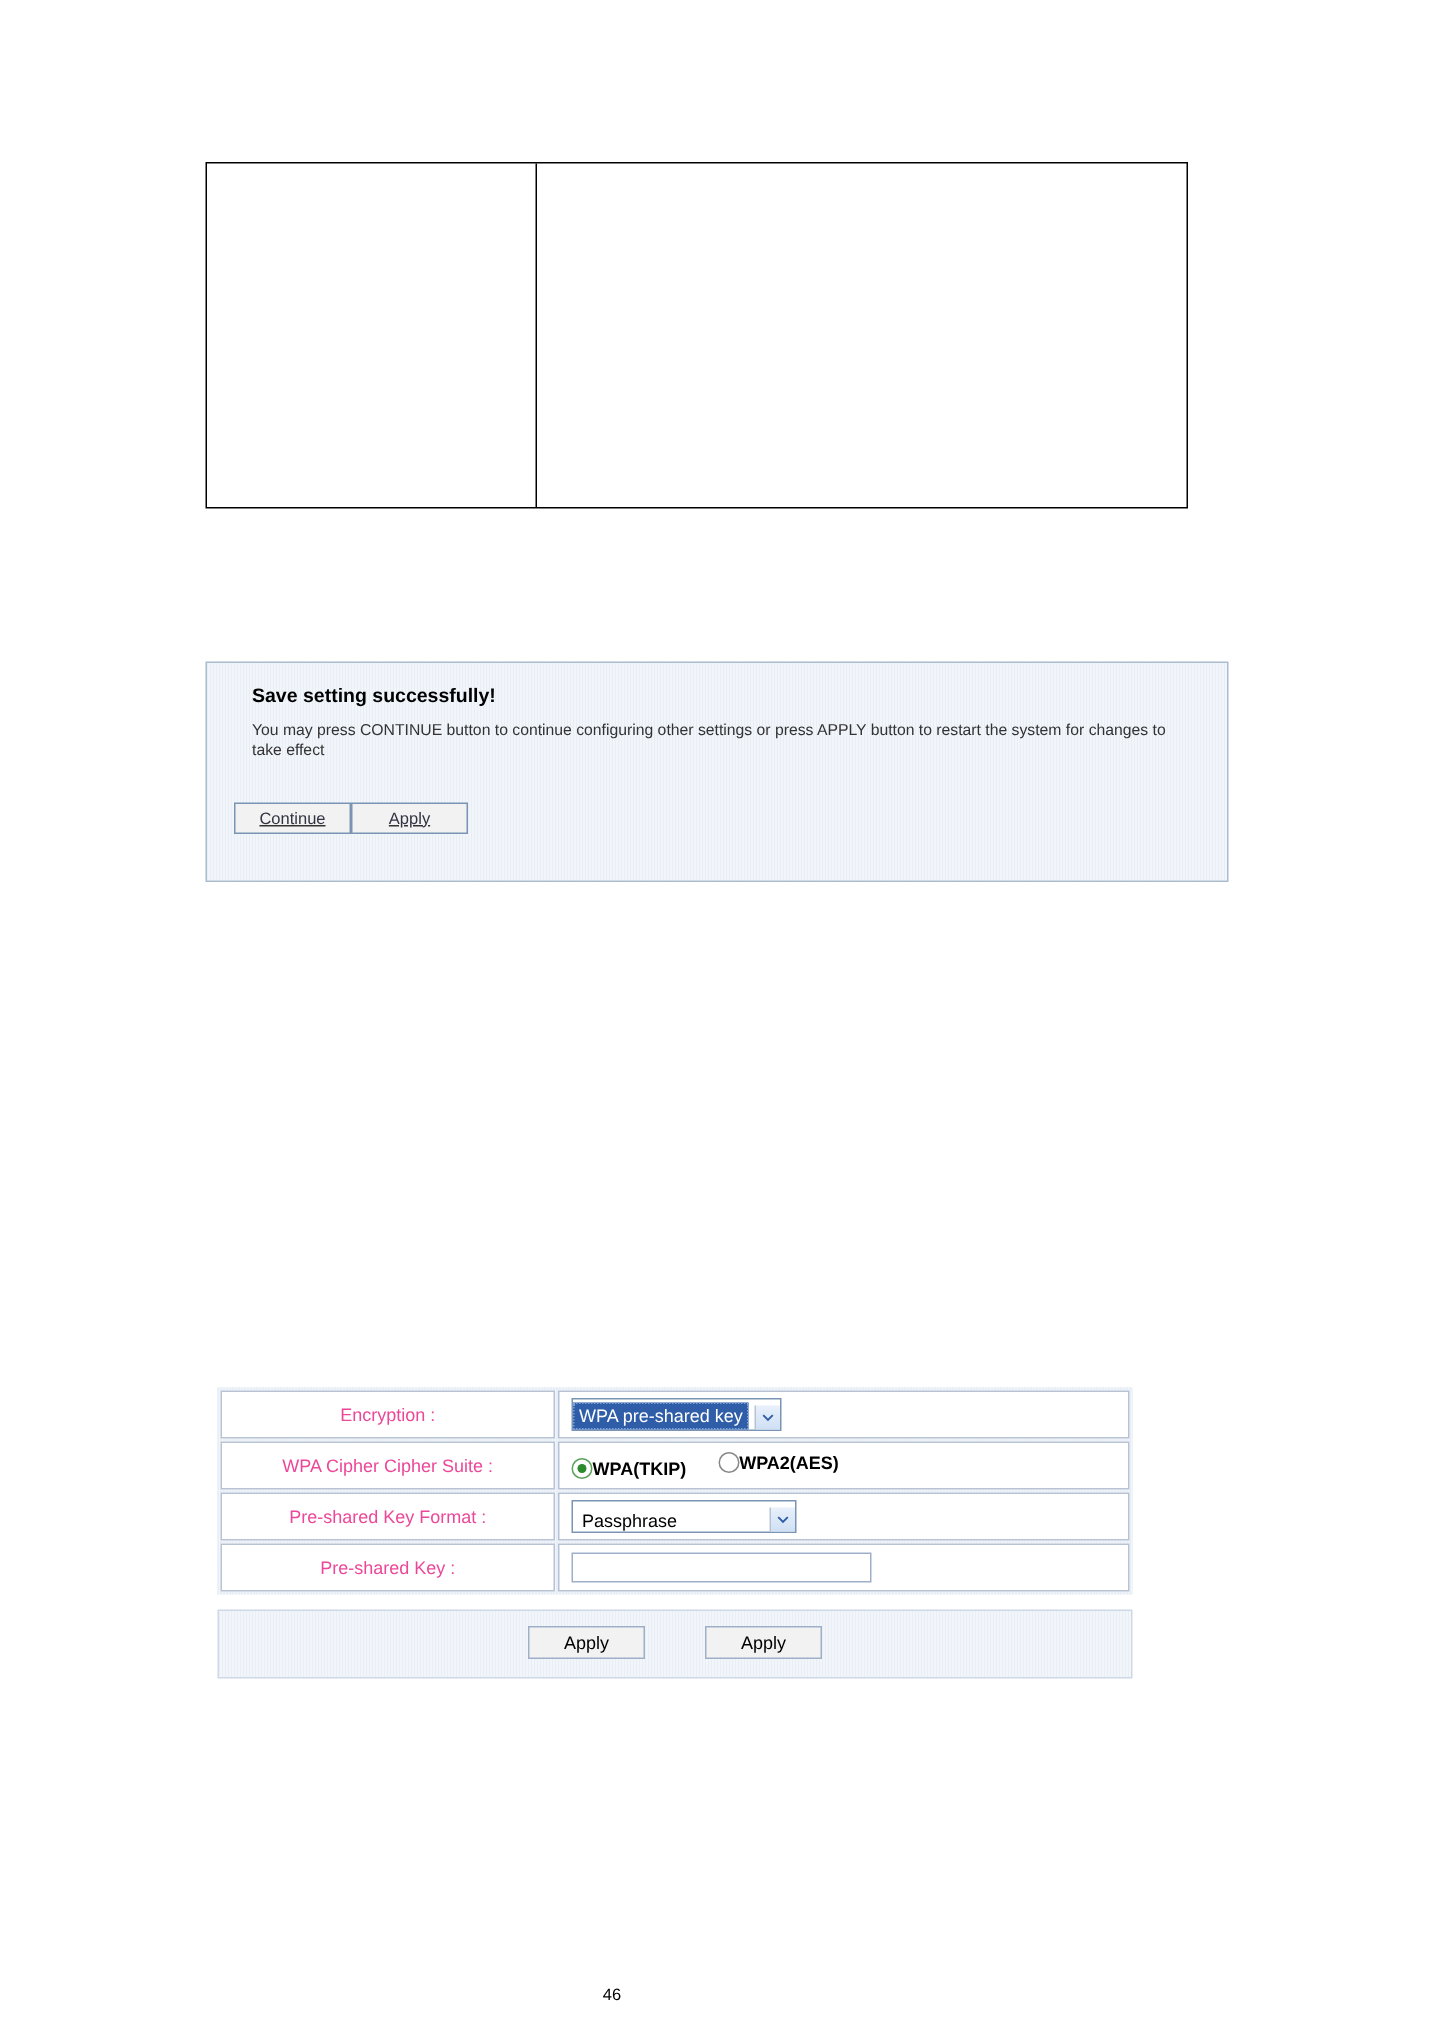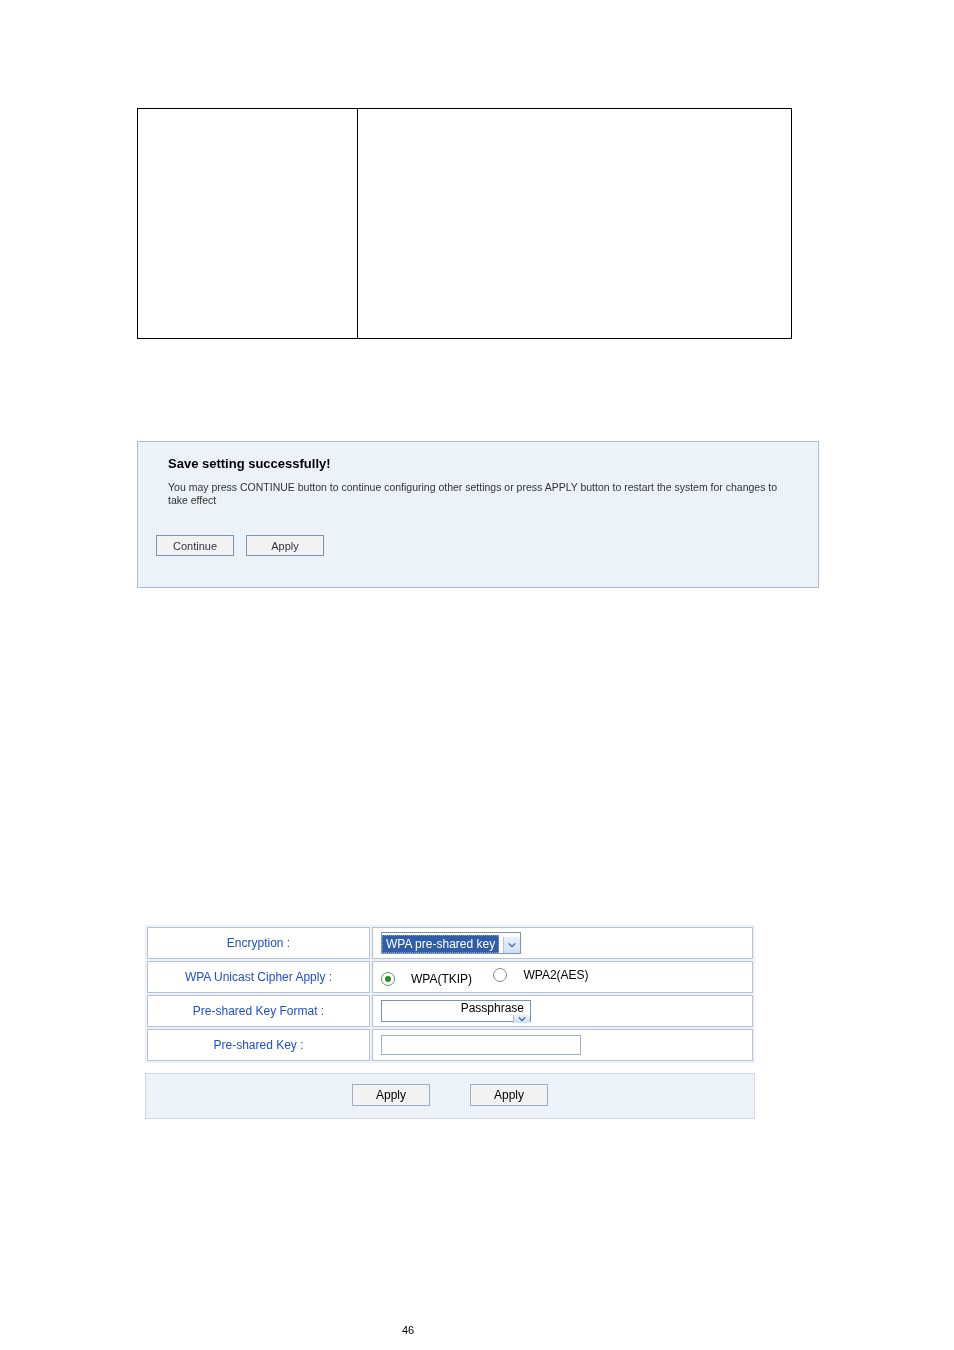--- a/index.html
+++ b/index.html
@@ -56,21 +56,21 @@
     margin: 14px 30px 8px;
   }
   .save-panel .msg {
     margin: 10px 30px 2px;
     line-height: 13px;
     font-size: 10.5px;
   }
   .save-panel .btnrow {
     margin: 28px 18px 12px;
     display: flex;
-    gap: 12px;
+    text-decoration: underline;
   }
   .btn {
     width: 78px;
     height: 21px;
     background: #f2f2f2;
     border: 1px solid #7a94b3;
     font-size: 11px;
     color: #334;
     cursor: pointer;
     padding: 0;
@@ -95,21 +95,21 @@
     background: #fff;
     border: 1px solid #b7c3d4;
     padding: 4px 8px;
     font-size: 12px;
     height: 22px;
     vertical-align: middle;
   }
   .cfg-table td.label {
     width: 205px;
     text-align: center;
-    color: #1d4ed8;
+    color: #ec4899;
   }
   .cfg-table td.val {
     color: #000;
   }
 
   
   .sel {
     height: 20px;
     border: 1px solid #7a94b3;
     display: inline-flex;
@@ -134,24 +134,25 @@
     border-left: 1px solid #b7c3d4;
     display: flex;
     align-items: center;
     justify-content: center;
   }
   .sel .arrow svg { width:8px; height:8px; }
 
   .radio {
     display:inline-flex;
     align-items:center;
-    gap:16px;
+    gap:0;
     margin-right:18px;
     font-size:12px;
     cursor:pointer;
+    font-weight:bold;
   }
   .radio .dot {
     width:12px; height:12px; border:1px solid #5a7; border-radius:50%;
     border-color:#5aa15a;
     display:flex; align-items:center; justify-content:center;
     background:#fff;
   }
   .radio .dot.off { border-color:#888; }
   .radio .dot .in { width:6px; height:6px; border-radius:50%; background:#2b8a2b; }
 
@@ -221,38 +222,38 @@
             <span class="txt">WPA pre-shared key</span>
             <span class="arrow">
               <svg viewBox="0 0 10 10">
                     <path d="M1 3 L5 7 L9 3" fill="none" stroke="#2f5da8" stroke-width="1.6"></path>
                   </svg>
             </span>
           </span>
         </td>
       </tr>
       <tr>
-        <td class="label">WPA Unicast Cipher Apply :</td>
+        <td class="label">WPA Cipher Cipher Suite :</td>
         <td class="val">
           <span class="radio">
             <span class="dot">
                   <span class="in"></span>
                 </span>
             <span>WPA(TKIP)</span>
           </span>
           <span class="radio">
             <span class="dot off"></span>
             <span>WPA2(AES)</span>
           </span>
         </td>
       </tr>
       <tr>
         <td class="label">Pre-shared Key Format :</td>
         <td class="val">
-          <span class="sel" style="width:148px;flex-direction:column;">
+          <span class="sel" style="width:148px;">
             <span class="txt" style="flex:1">Passphrase</span>
             <span class="arrow">
               <svg viewBox="0 0 10 10">
                     <path d="M1 3 L5 7 L9 3" fill="none" stroke="#2f5da8" stroke-width="1.6"></path>
                   </svg>
             </span>
           </span>
         </td>
       </tr>
       <tr>

